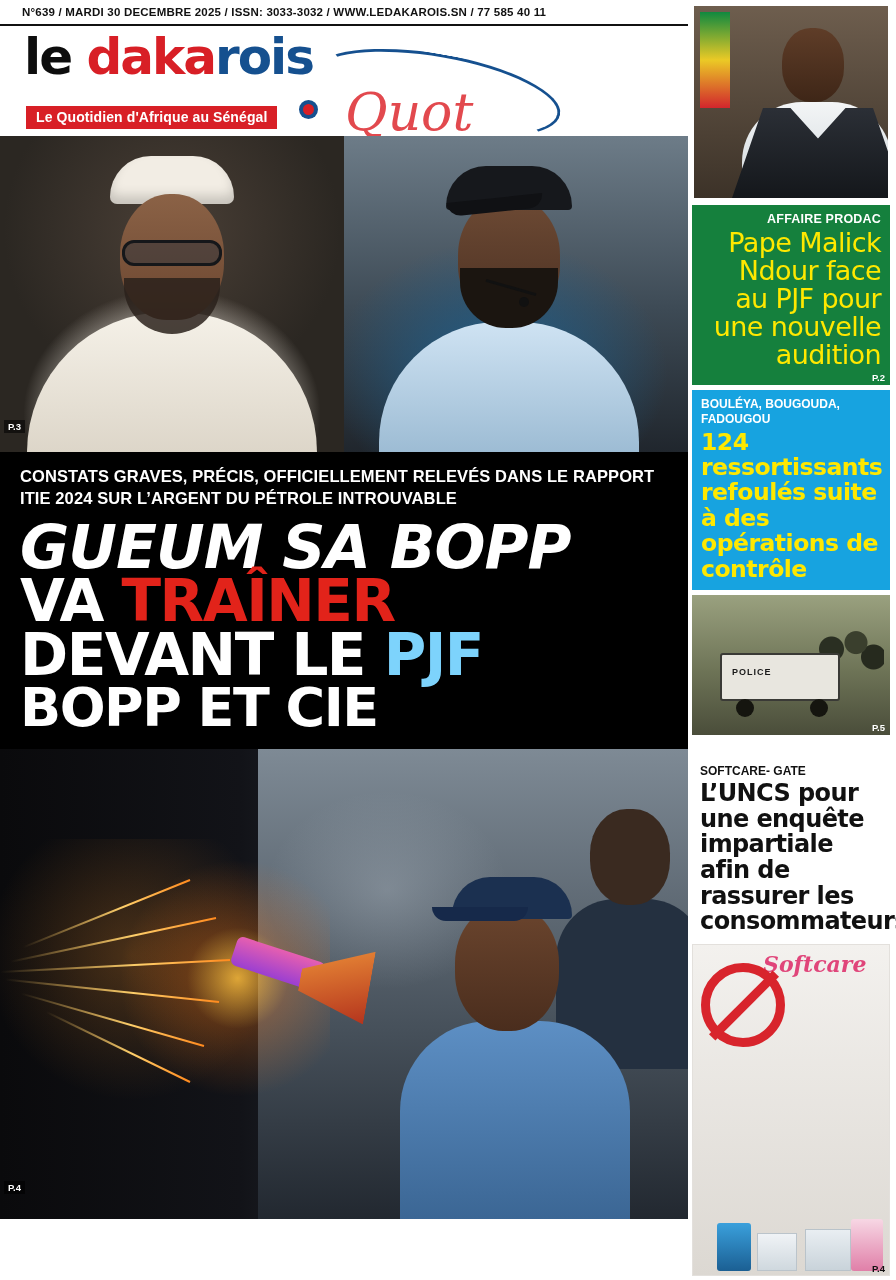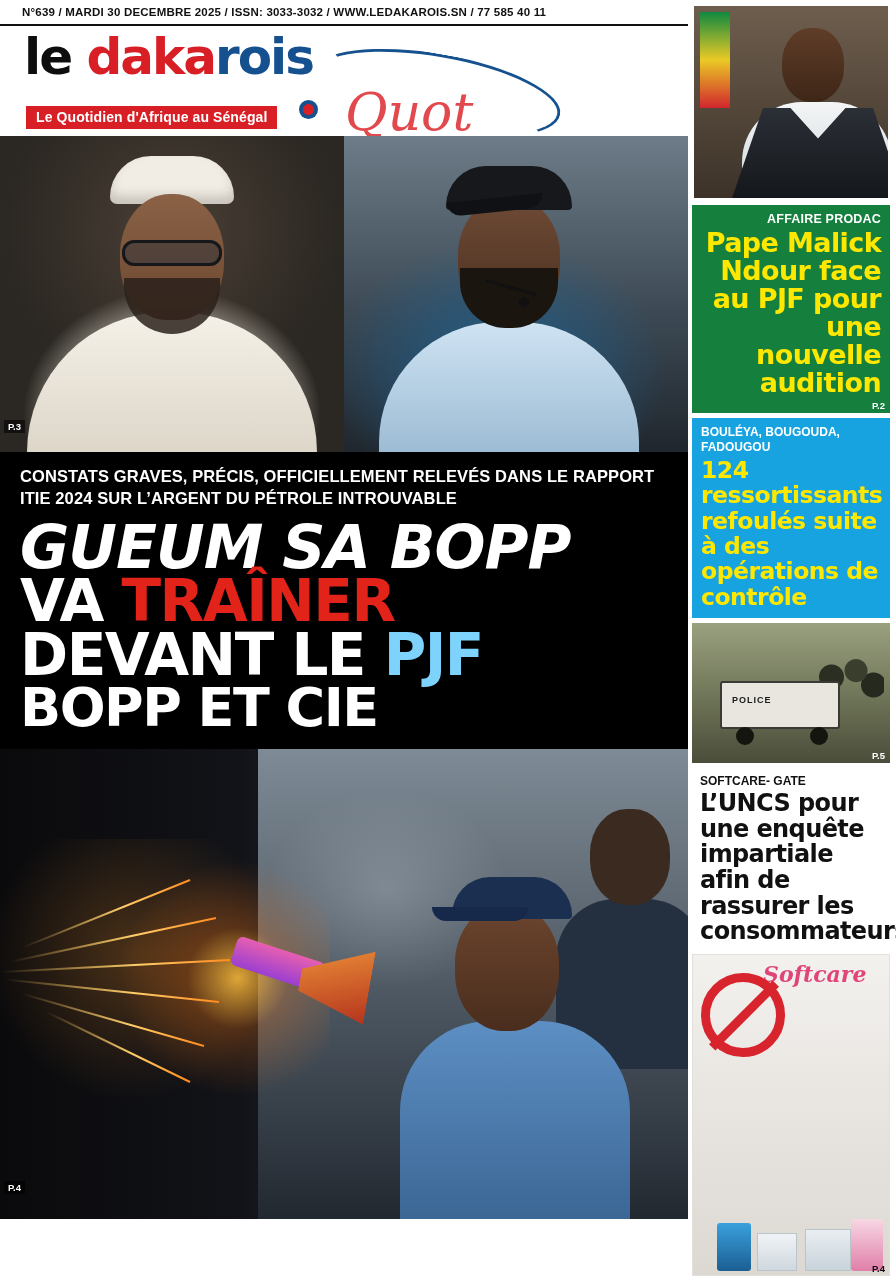--- a/index.html
+++ b/index.html
@@ -434,21 +434,21 @@
   .rp-kicker {
     font-size: 12.5px;
     font-weight: bold;
     letter-spacing: 0.2px;
     color: #fff;
     margin-bottom: 3px;
   }
   .rp-head {
     font-family: "DejaVu Sans", sans-serif;
     font-size: 27px;
-    font-weight: bold;
+    font-weight: normal;
     line-height: 1.04;
     color: #ffe800;
     letter-spacing: -0.6px;
   }
   .pg-corner {
     position: absolute;
     right: 5px; bottom: 2px;
     font-size: 9.5px;
     font-weight: bold;
     color: #fff;
@@ -504,20 +504,21 @@
       radial-gradient(circle at 25% 30%, #2a2f22 0 12px, rgba(0,0,0,0) 13px),
       radial-gradient(circle at 60% 22%, #3a3f2d 0 11px, rgba(0,0,0,0) 12px),
       radial-gradient(circle at 85% 40%, #262a1e 0 12px, rgba(0,0,0,0) 13px);
   }
 
   .white-panel {
     background: #fff;
     color: #111;
     padding: 6px 8px 4px 8px;
     position: relative;
+    margin-top: 18px;
   }
   .wp-kicker {
     font-size: 12px;
     font-weight: bold;
     color: #111;
     margin-bottom: 3px;
   }
   .wp-head {
     font-family: "DejaVu Sans", sans-serif;
     font-size: 24px;

